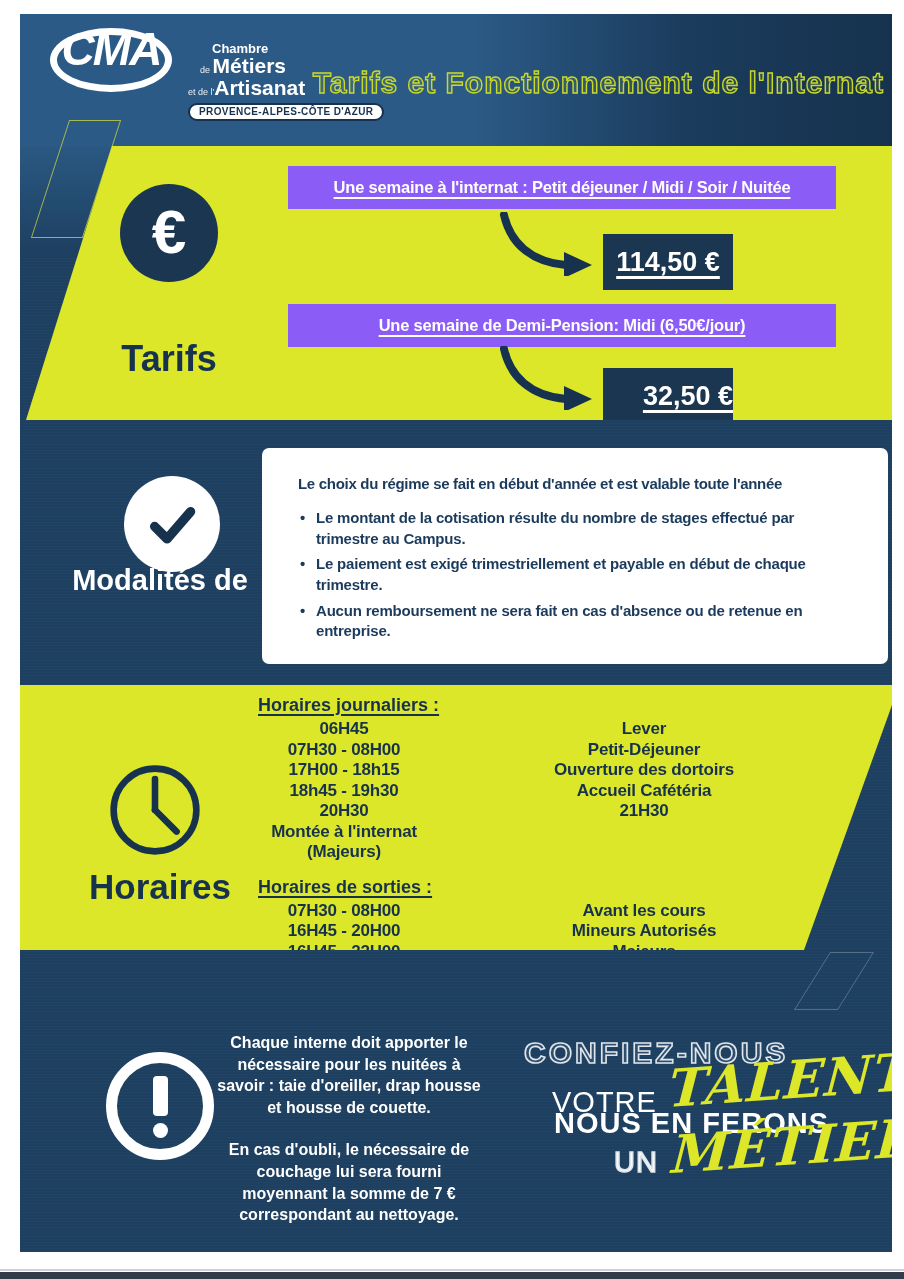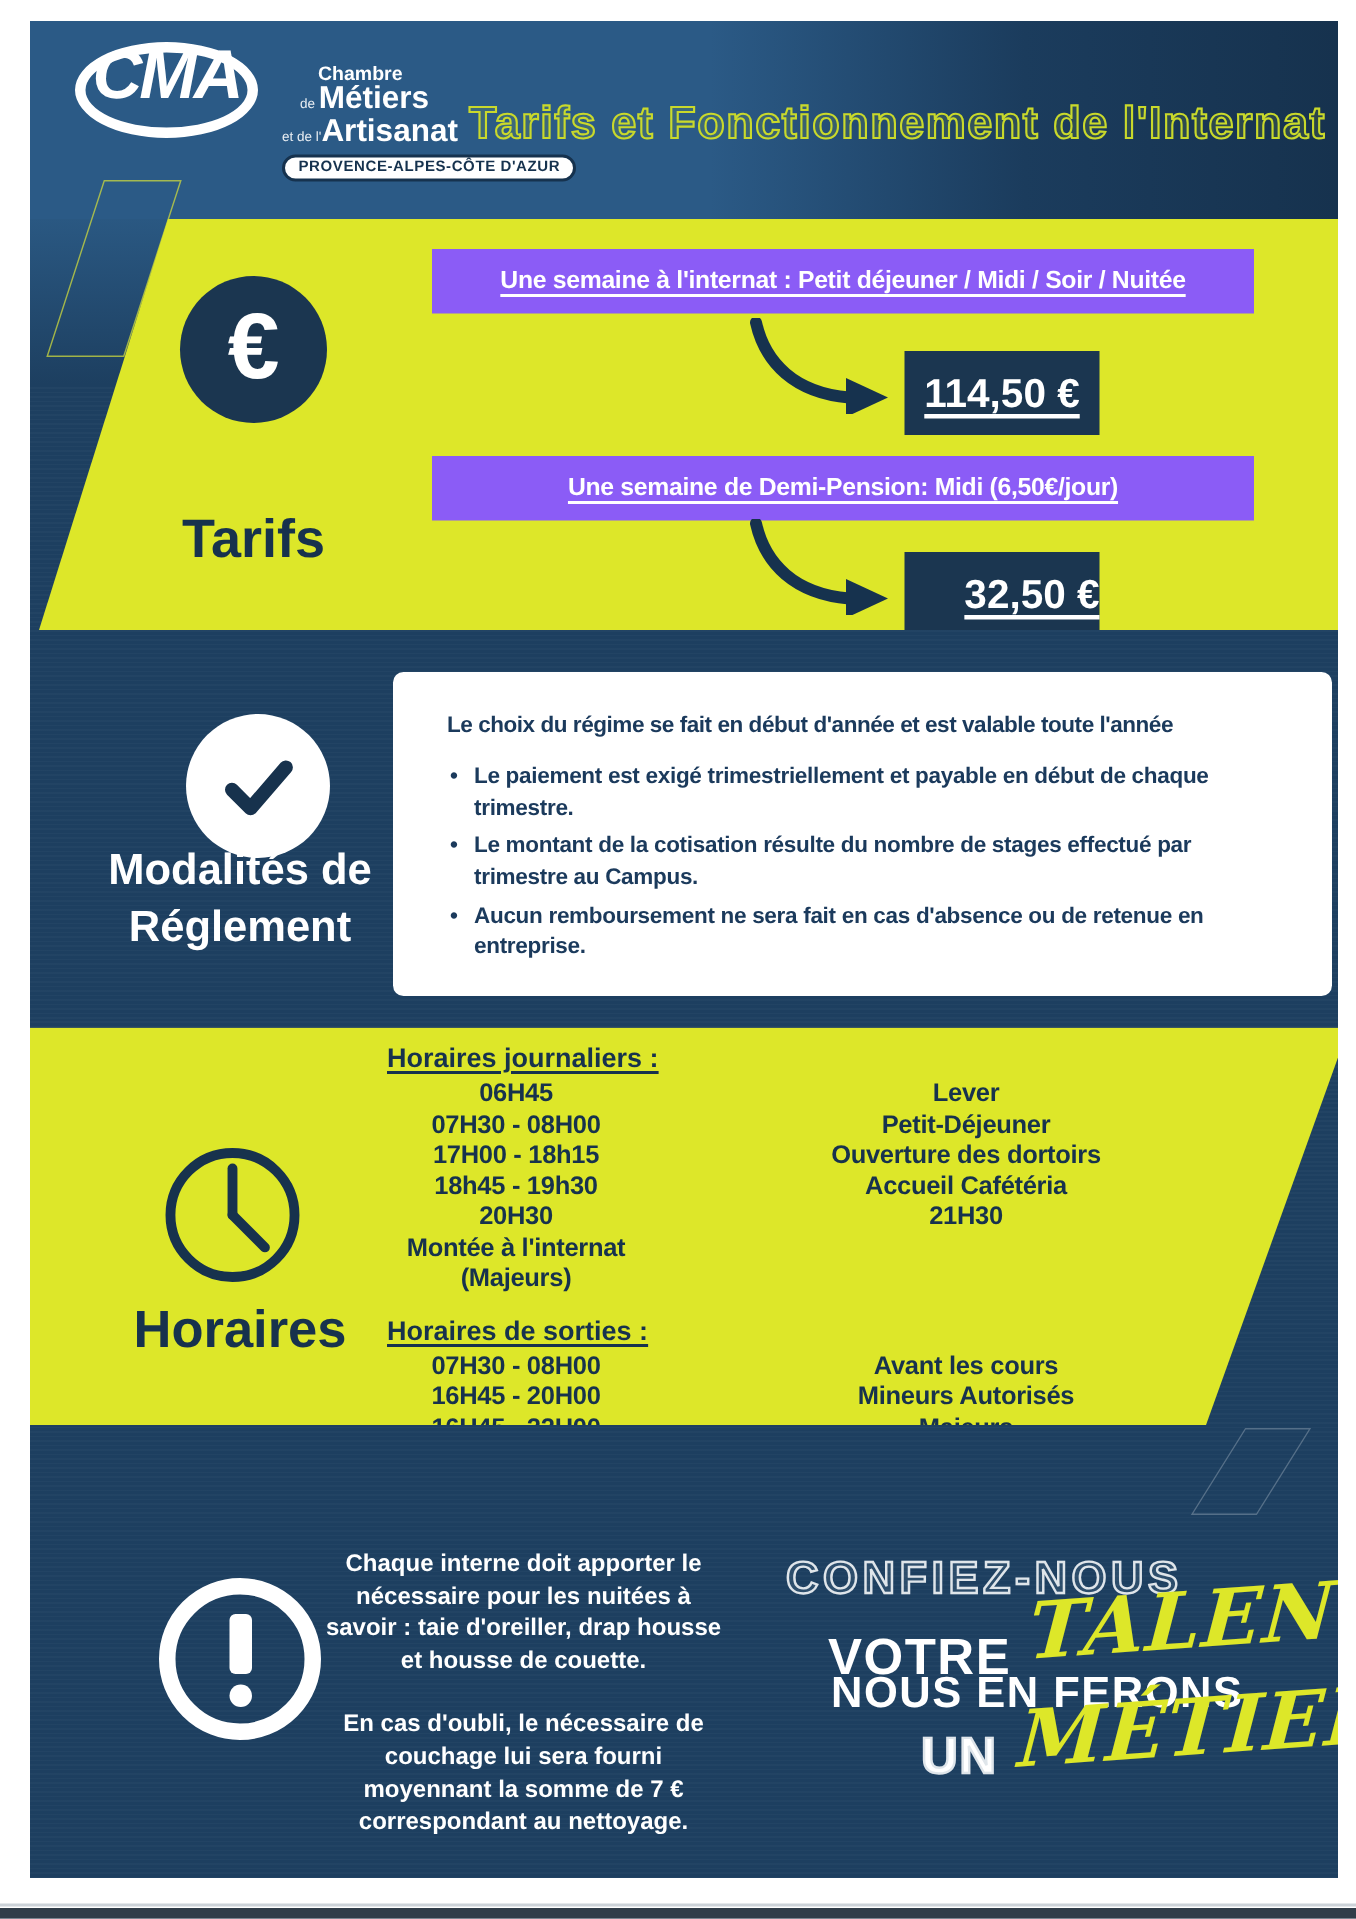--- a/index.html
+++ b/index.html
@@ -91,21 +91,21 @@
               background:#fff; border-radius:4px; }
   .excl-dot { position:absolute; left:50%; bottom:11px; width:15px; height:15px; margin-left:-7.5px;
               background:#fff; border-radius:50%; }
   .notice { position:absolute; left:196px; top:1018px; width:266px; color:#fff;
             font-size:16px; font-weight:bold; line-height:1.35; text-align:center; }
   .notice p + p { margin-top:21px; }
   .slogan { position:absolute; left:498px; top:1022px; width:372px; }
   .outline-txt { color:rgba(230,236,242,.08); -webkit-text-stroke:1.6px #dfe5ea; }
   .slg-1 { font-size:30px; font-weight:bold; letter-spacing:3px; padding-left:6px; }
   .slg-row { display:flex; align-items:flex-start; }
-  .slg-plain { color:#fff; font-size:34px; font-weight:bold; letter-spacing:1px; }
+  .slg-plain { color:#fff; font-size:29px; font-weight:normal; letter-spacing:1px; }
   .slg-script { color:#dde729; font-size:52px; font-weight:bold; font-style:italic;
                 font-family:"DejaVu Serif",serif; letter-spacing:1px;
                 transform:rotate(-4deg) skewX(-8deg); transform-origin:left bottom; }
   .slg-2 { margin-top:2px; } .slg-2 .slg-plain { padding-left:34px; padding-top:14px; }
   .slg-2 .slg-script { margin-left:10px; margin-top:-14px; }
   .slg-3 { margin-top:-12px; color:#fff; font-size:29px; font-weight:bold; letter-spacing:1px; padding-left:36px; }
   .slg-4 { margin-top:-4px; } .slg-4 .slg-plain { padding-left:96px; padding-top:10px; }
   .slg-4 .slg-script { margin-left:12px; margin-top:-12px; }
 </style>
 </head>
@@ -158,27 +158,26 @@
     </div>
   </div>
 
   <div class="check-circle">
     <svg width="62" height="62" viewBox="0 0 100 100">
       <polyline points="22,54 42,74 80,30" fill="none" stroke="#17324d" stroke-width="15" stroke-linecap="round" stroke-linejoin="round"></polyline>
     </svg>
   </div>
   <div class="modalites-label">
     <div>Modalités de</div>
-    <div>Réglement</div>
   </div>
   <div class="white-box">
     <div class="wb-intro">Le choix du régime se fait en début d'année et est valable toute l'année</div>
     <ul class="wb-list">
+      <li>Le montant de la cotisation résulte du nombre de stages effectué par trimestre au Campus.</li>
       <li>Le paiement est exigé trimestriellement et payable en début de chaque trimestre.</li>
-      <li>Le montant de la cotisation résulte du nombre de stages effectué par trimestre au Campus.</li>
       <li>Aucun remboursement ne sera fait en cas d'absence ou de retenue en entreprise.</li>
     </ul>
   </div>
 
   <div class="band band-horaires">
     <div class="clock-wrap">
       <svg width="94" height="94" viewBox="0 0 100 100">
         <circle cx="50" cy="50" r="44" fill="none" stroke="#17324d" stroke-width="7"></circle>
         <line x1="50" y1="50" x2="50" y2="17" stroke="#17324d" stroke-width="7" stroke-linecap="round"></line>
         <line x1="50" y1="50" x2="73" y2="73" stroke="#17324d" stroke-width="7" stroke-linecap="round"></line>

